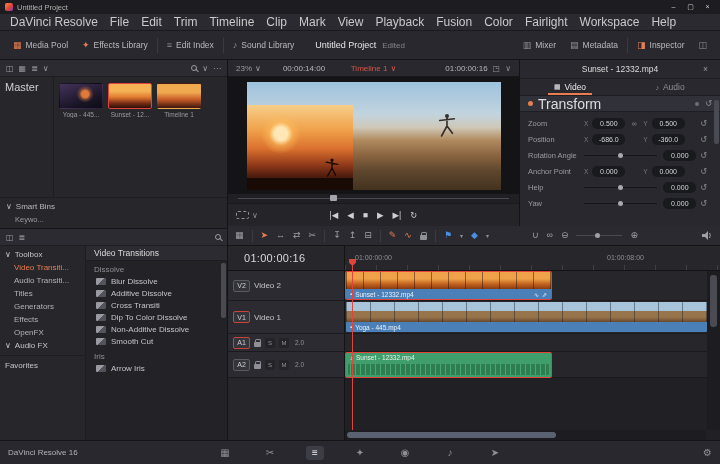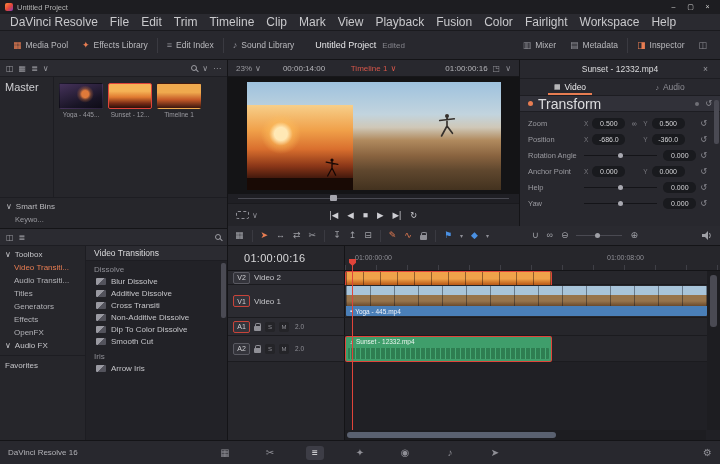--- a/index.html
+++ b/index.html
@@ -136,21 +136,21 @@
 .rl0{left:10px}.rl1{left:262px}
 .tl-tracks{flex:1;min-height:0;display:flex;flex-direction:column}
 .track-row{display:flex;border-bottom:1px solid #1b1b1f;flex:none}
 .track-head{width:117px;flex:none;background:#2b2b31;border-right:1px solid #141417;display:flex;align-items:center;gap:4px;padding:0 5px}
 .tid{min-width:17px;height:12px;border:1px solid #5a5a62;border-radius:2px;background:#34343b;display:flex;align-items:center;justify-content:center;font-size:7px;color:#cfcfd2;padding:0 2px}
 .tid.dest{border-color:#c8443a}
 .tname{font-size:8px;color:#c5c5c9}
 .tsm{width:10px;height:10px;background:#242428;border-radius:2px;display:flex;align-items:center;justify-content:center;font-size:6px;color:#8f8f96}
 .tch{font-size:6.5px;color:#8f8f96;margin-left:2px}
 .lane{flex:1;position:relative;background:#26262b;min-width:0}
-.row-v2{height:14px}.row-v1{height:33px}.row-a1{height:18px}.row-a2{height:26px}
+.row-v2{height:30px}.row-v1{height:33px}.row-a1{height:18px}.row-a2{height:26px}
 .row-filler{flex:1;border-bottom:none}
 .row-filler .track-head{background:#26262b}
 .row-filler .lane{background:#202025}
 .clip{position:absolute;top:1px;border-radius:1px;overflow:hidden}
 .clip.sel{box-shadow:0 0 0 1px #e0443a}
 .clip-v2{left:1px;width:205px;height:27px}
 .clip-v1{left:1px;right:13px;height:30px}
 .clip-v2 .strip{height:17px;background:repeating-linear-gradient(90deg,rgba(30,10,5,.45) 0 1px,transparent 1px 17px),linear-gradient(180deg,#efa24a 0 40%,#c2641f 70%,#8a3a12)}
 .clip-v1 .strip{height:20px;background:repeating-linear-gradient(90deg,rgba(10,15,25,.4) 0 1px,transparent 1px 24px),linear-gradient(180deg,#a8c4da 0 45%,#97744c 45% 75%,#6a4a2c)}
 .clip-bar{height:10px;background:#4a7fb8;display:flex;align-items:center;gap:3px;padding:0 4px;font-size:6.5px;color:#eef2f8;white-space:nowrap;overflow:hidden}
@@ -333,25 +333,25 @@
             <div class="fx-row">
               <span class="fx-glyph"></span>
               <span>Additive Dissolve</span>
             </div>
             <div class="fx-row">
               <span class="fx-glyph"></span>
               <span>Cross Transiti</span>
             </div>
             <div class="fx-row">
               <span class="fx-glyph"></span>
-              <span>Non-Additive Dissolve</span>
+              <span>Dip To Color Dissolve</span>
             </div>
             <div class="fx-row">
               <span class="fx-glyph"></span>
-              <span>Dip To Color Dissolve</span>
+              <span>Non-Additive Dissolve</span>
             </div>
             <div class="fx-row">
               <span class="fx-glyph"></span>
               <span>Smooth Cut</span>
             </div>
             <div class="fx-cat">Iris</div>
             <div class="fx-row">
               <span class="fx-glyph"></span>
               <span>Arrow Iris</span>
             </div>

